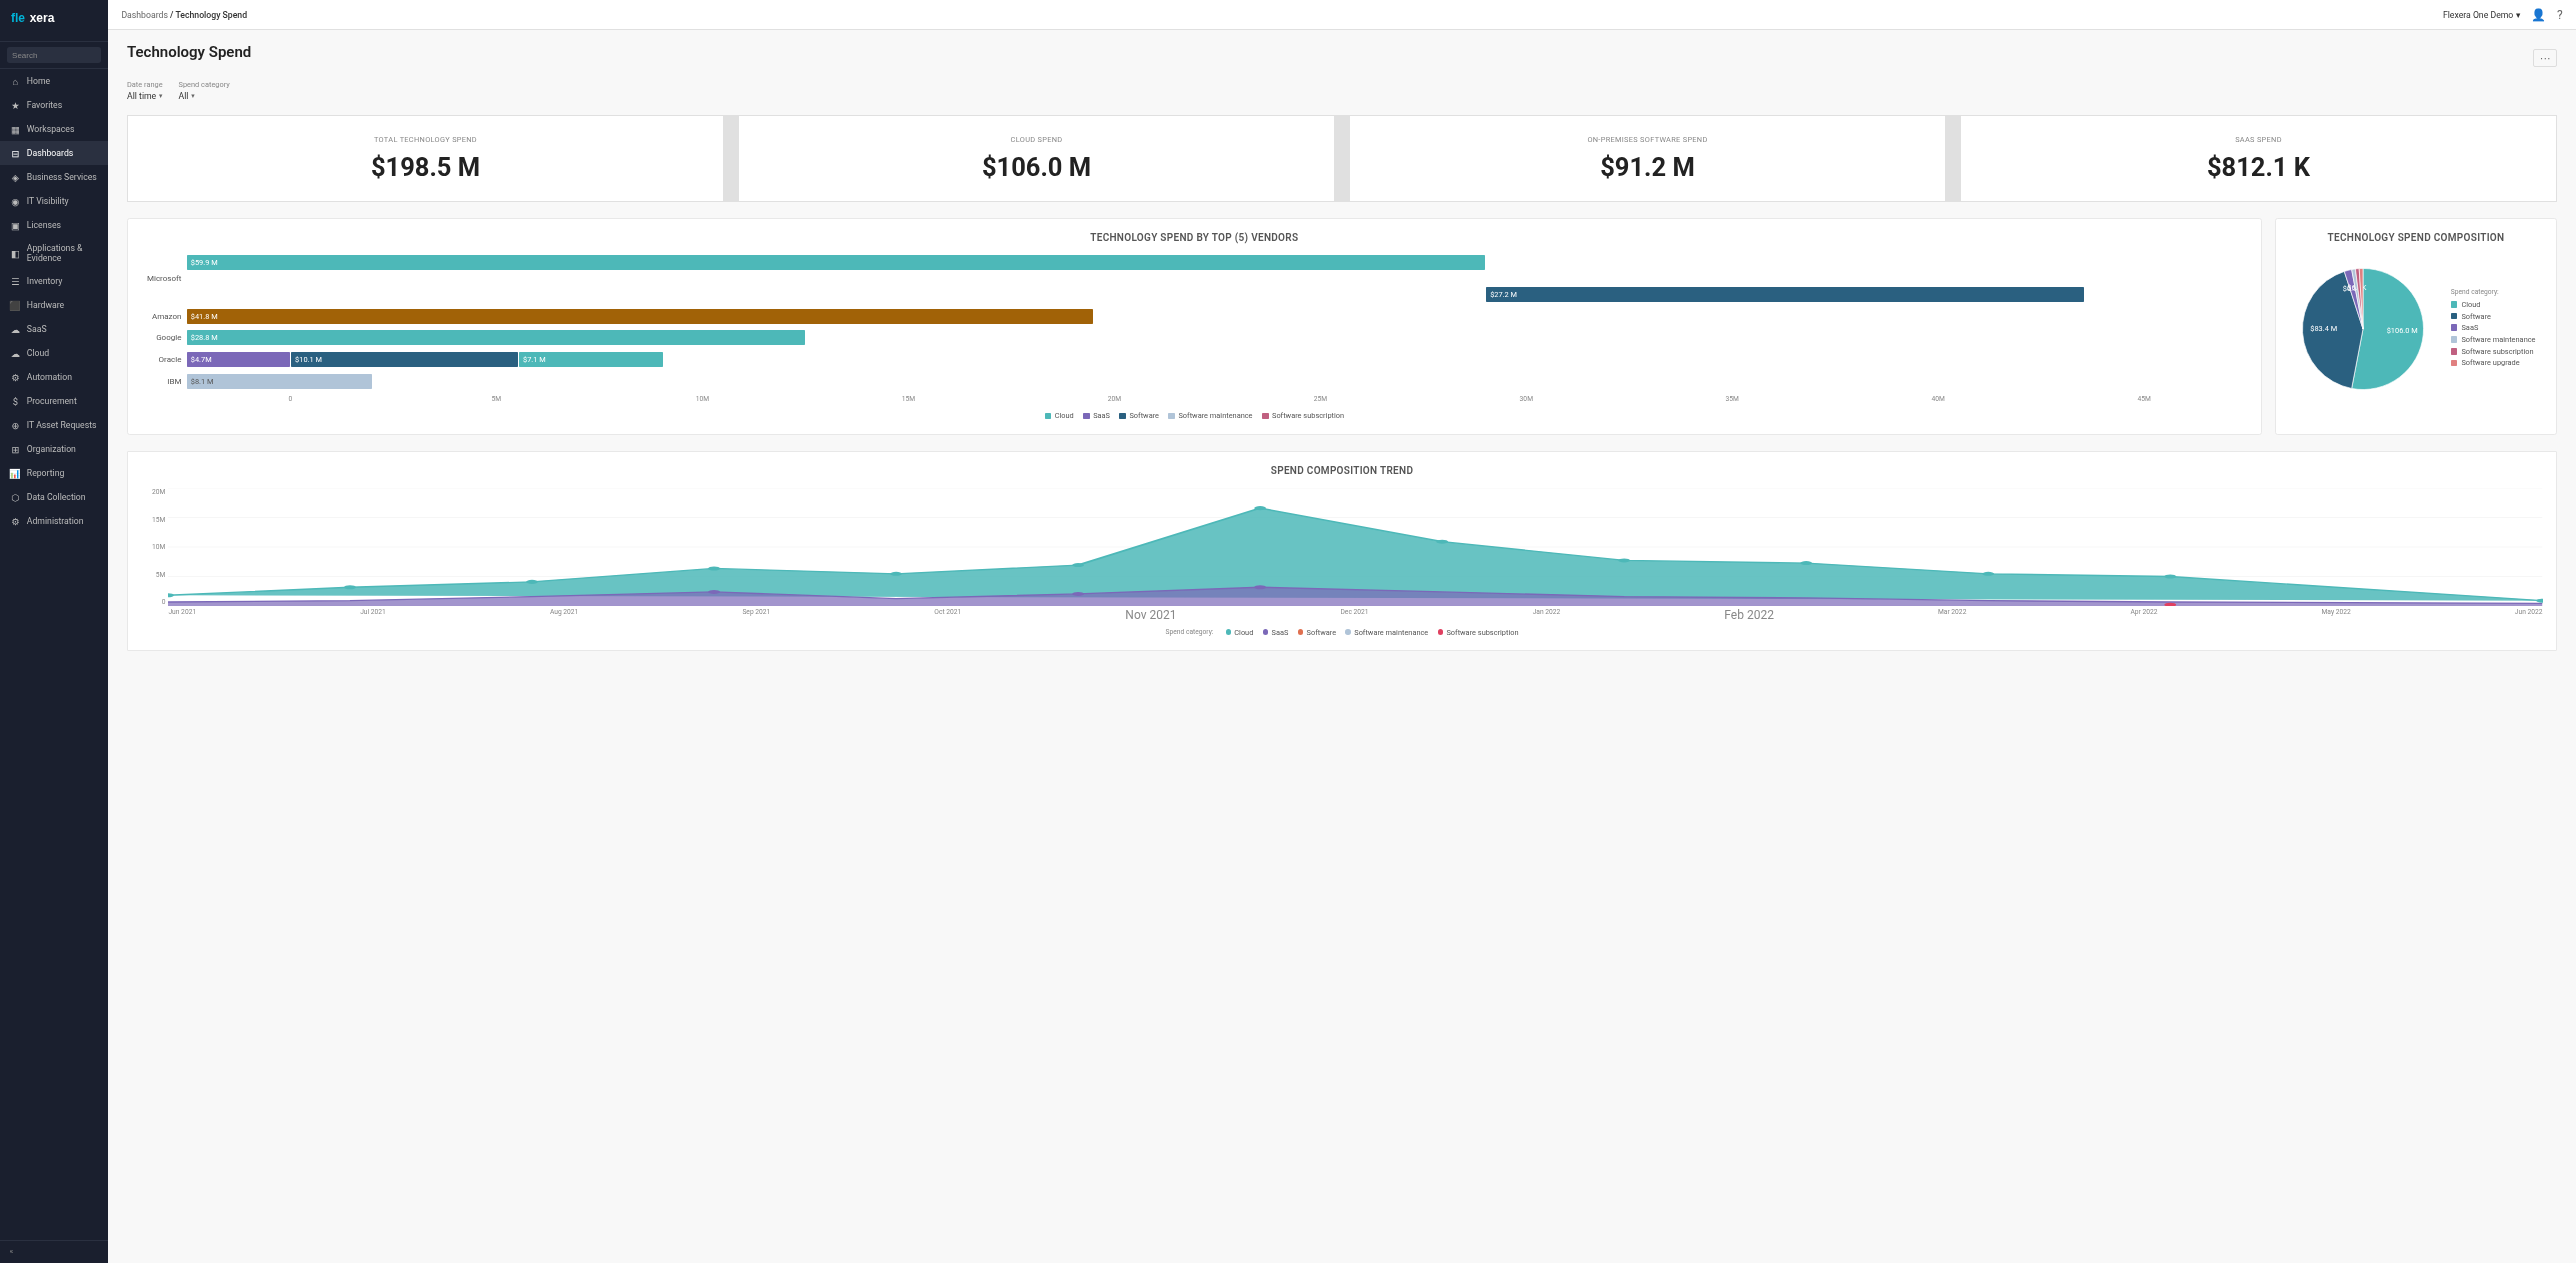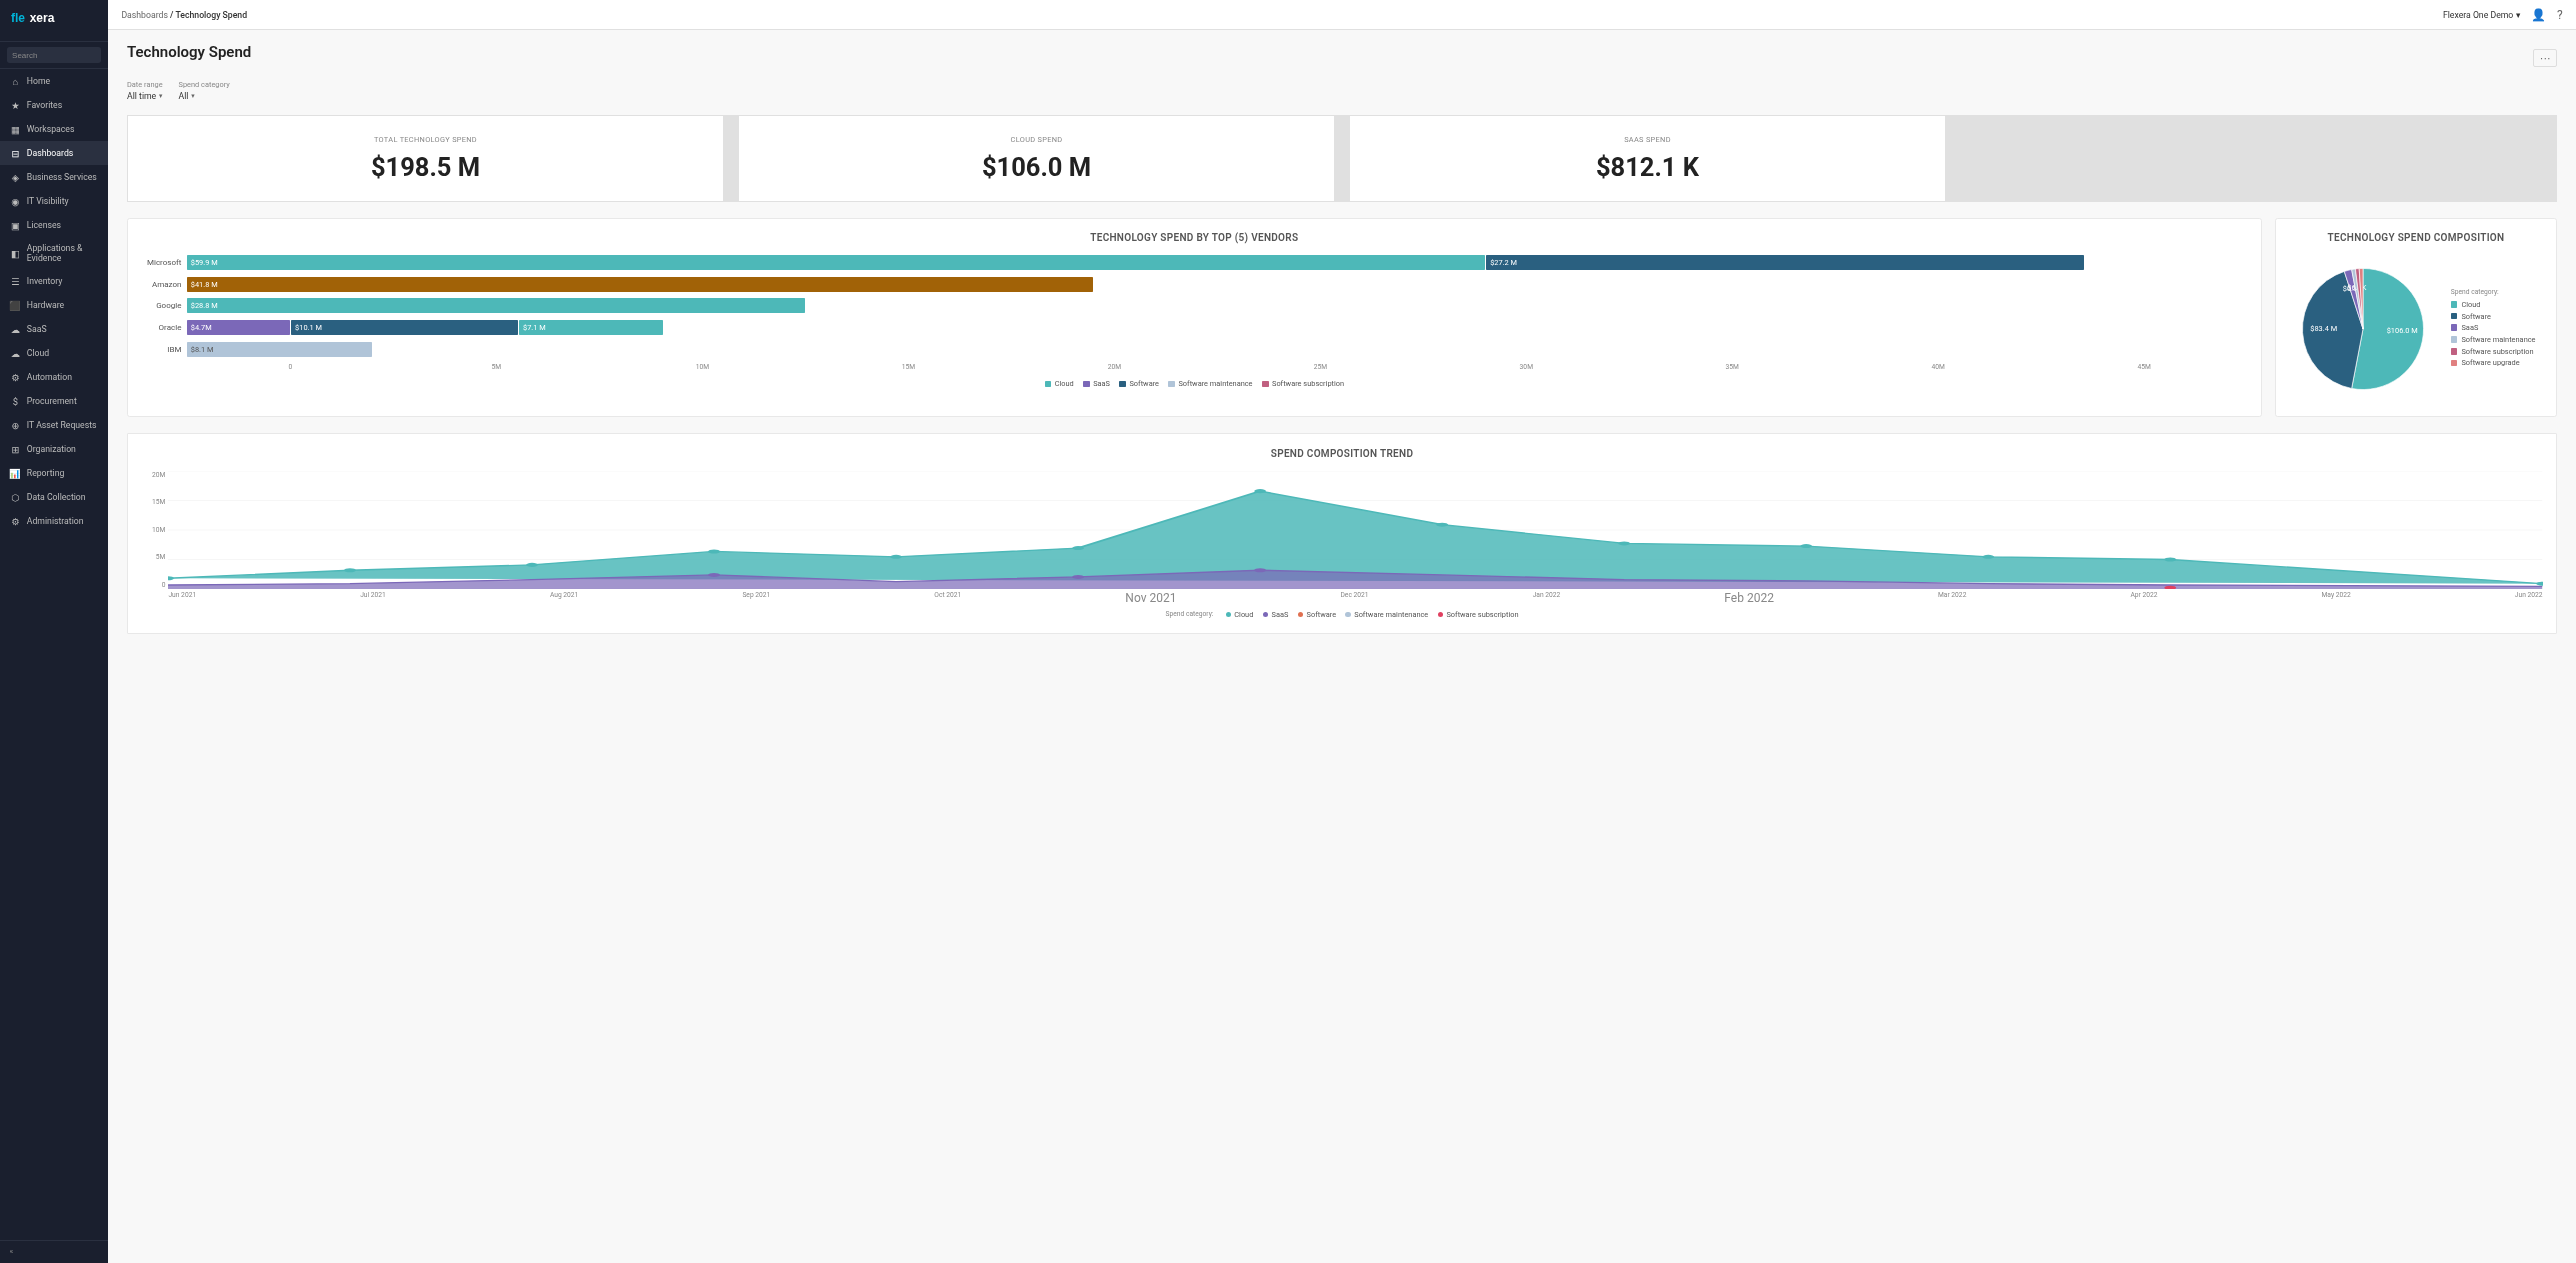--- a/index.html
+++ b/index.html
@@ -299,35 +299,39 @@
     <div class="kpi-row" id="kpi-row">
         <div class="kpi-card">
     <div class="kpi-label">TOTAL TECHNOLOGY SPEND</div>
     <div class="kpi-value">$198.5 M</div>
   </div>
         <div class="kpi-card">
     <div class="kpi-label">CLOUD SPEND</div>
     <div class="kpi-value">$106.0 M</div>
   </div>
         <div class="kpi-card">
+    <div class="kpi-label">ON-PREMISES SOFTWARE SPEND</div>
+    <div class="kpi-value">$91.2 M</div>
+  </div>
+        <div class="kpi-card">
     <div class="kpi-label">SAAS SPEND</div>
     <div class="kpi-value">$812.1 K</div>
   </div>
       </div>
 
     <div class="charts-row">
 
       <div class="chart-card">
         <div class="chart-title">TECHNOLOGY SPEND BY TOP (5) VENDORS</div>
         <div class="bar-chart" id="bar-chart-container">
             <div class="bar-row">
               <div class="bar-label">Microsoft</div>
               <div class="bar-container">
                 <div class="bar cloud" style="width: 63%; background-color: rgb(77, 184, 184);">$59.9 M</div>
-                <div class="bar software" style="width: 29%; background-color: rgb(42, 96, 128);">$27.2 M</div>
+                <div class="bar software" style="width: 29%; background-color: rgb(42, 96, 128); margin-top: 32px;">$27.2 M</div>
               </div>
             </div>
             <div class="bar-row">
               <div class="bar-label">Amazon</div>
               <div class="bar-container">
                 <div class="bar cloud" style="width: 44%; background-color: #a16207;">$41.8 M</div>
               </div>
             </div>
             <div class="bar-row">
               <div class="bar-label">Google</div>

